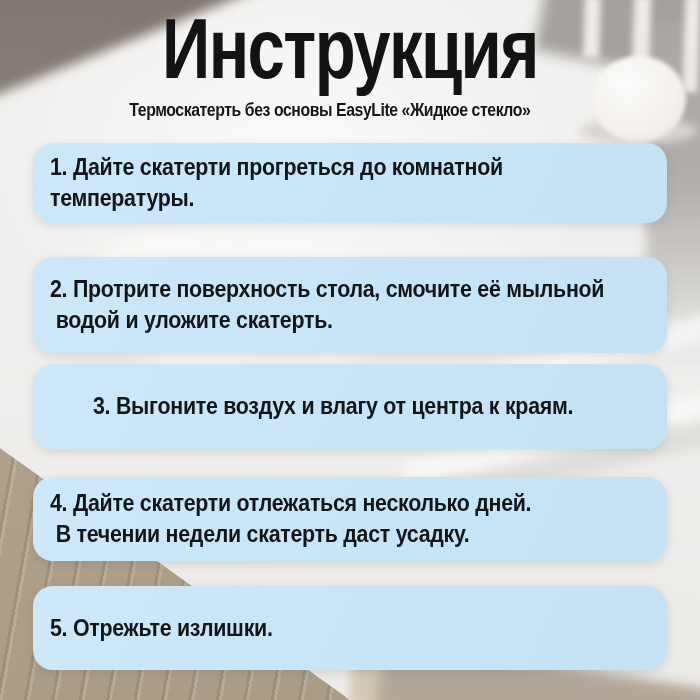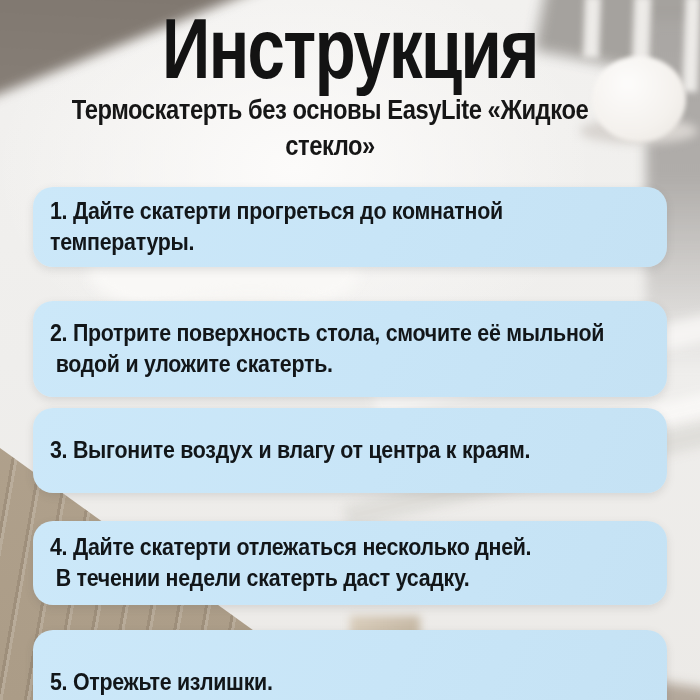--- a/index.html
+++ b/index.html
@@ -72,39 +72,39 @@
   .title {
     position: absolute; z-index: 2; left: 0; top: 0; width: 700px;
     margin: 0; text-align: center;
     font-size: 86px; line-height: 96px; font-weight: 700;
     letter-spacing: -2px; color: #131313;
   }
   .title .squeeze { display: inline-block; transform: scaleX(0.78); }
   .subtitle {
     position: absolute; z-index: 2; left: 0; top: 92px; width: 660px;
     margin: 0; text-align: center;
-    font-size: 27px; line-height: 36px; font-weight: 700;
+    font-size: 18px; line-height: 36px; font-weight: 700;
     letter-spacing: -0.5px; color: #161616;
   }
   .subtitle .squeeze { display: inline-block; transform: scaleX(0.88); }
 
   .card {
     position: absolute; z-index: 2;
     left: 33px; width: 634px;
     border-radius: 20px;
     background: linear-gradient(115deg, #cce8f9 0%, #c8e5f7 55%, #c5e2f4 100%);
     box-shadow: 0 3px 9px rgba(80,80,80,0.15);
     display: flex; align-items: center;
-    box-sizing: border-box; padding: 0 14px 0 17px; margin-top: 44px;
+    box-sizing: border-box; padding: 0 14px 0 17px;
   }
   .card-1 { top: 143px; height: 80px; }
   .card-2 { top: 257px; height: 96px; }
-  .card-3 { top: 364px; height: 85px; }
+  .card-3 { top: 364px; height: 85px; justify-content: center; }
   .card-4 { top: 477px; height: 84px; }
-  .card-5 { top: 586px; height: 104px; }
+  .card-5 { top: 586px; height: 84px; }
   .card-text {
     display: inline-block;
     transform: scaleX(0.93); transform-origin: left center;
     white-space: pre-wrap;
     font-size: 23px; line-height: 31px; font-weight: 700;
     letter-spacing: -0.3px; color: #121619;
   }
 </style>
 </head>
 <body>

